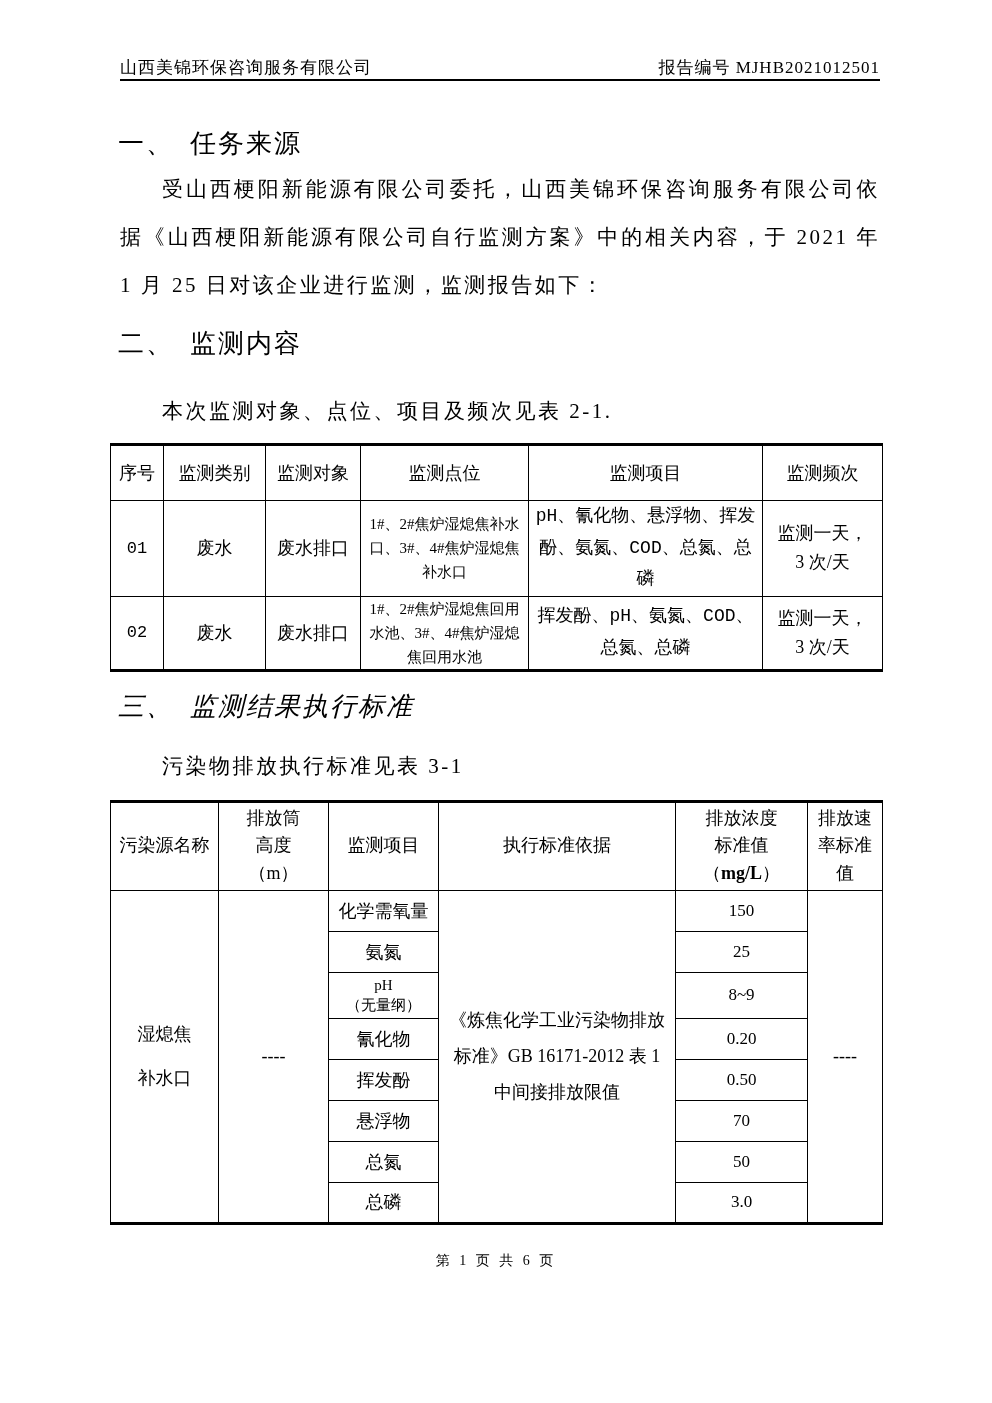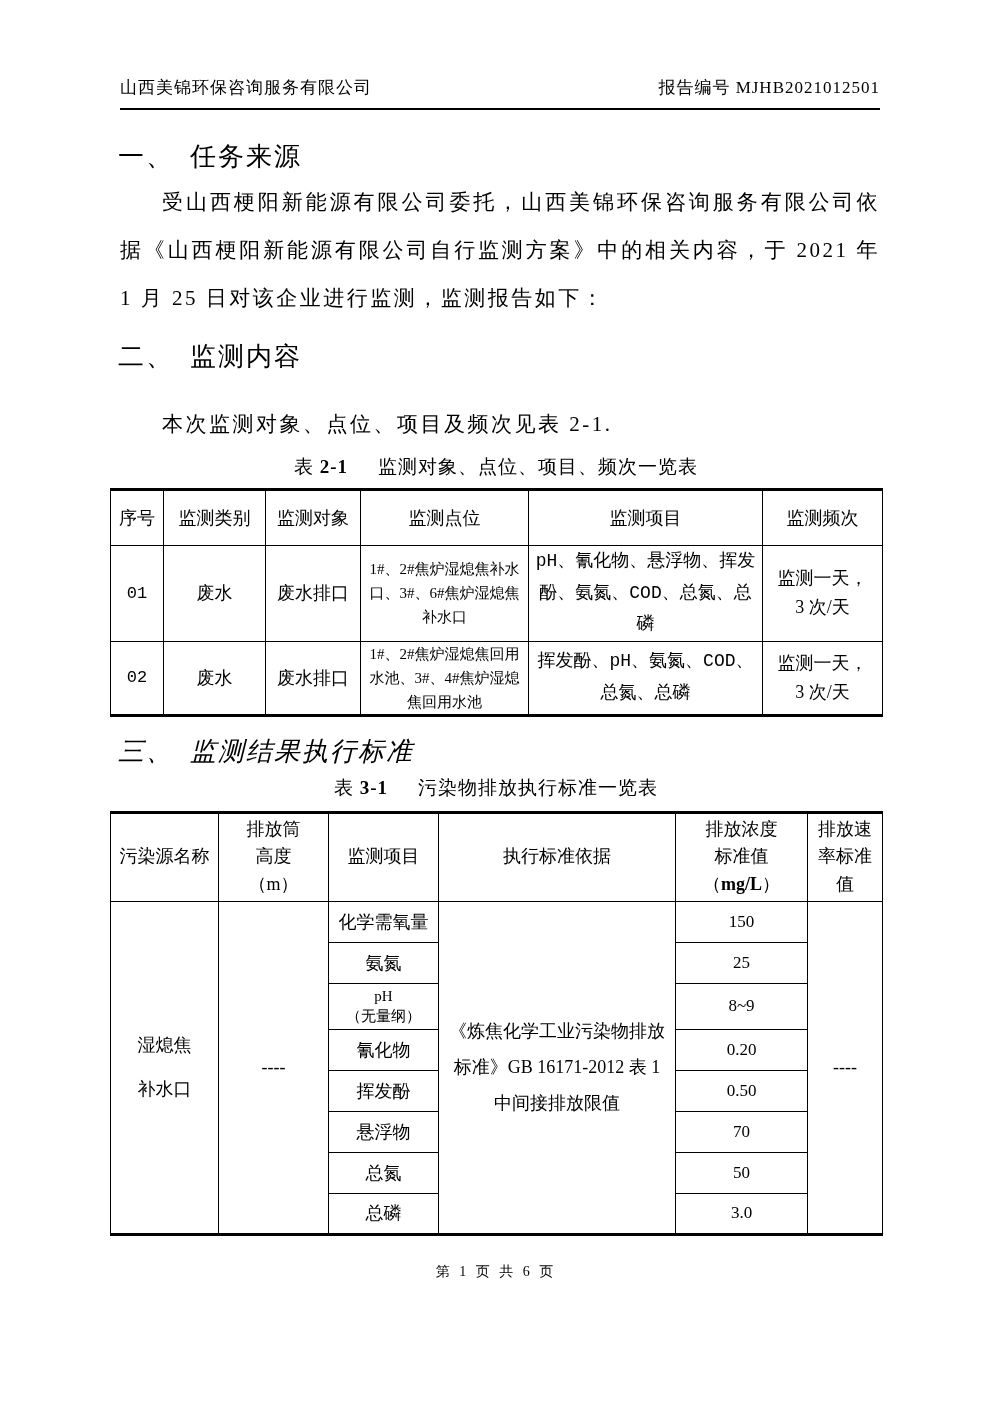--- a/index.html
+++ b/index.html
@@ -8,39 +8,38 @@
     width: 992px;
     height: 1403px;
     margin: 0 auto;
     background: #ffffff;
     color: #000000;
     font-family: "Liberation Serif", "DejaVu Serif", serif;
     overflow: hidden;
   }
   
   .doc-header {
-    margin: 76px 112px 0 120px;
+    margin: 56px 112px 0 120px;
     display: flex;
     justify-content: space-between;
     align-items: flex-end;
     border-bottom: 2px solid #000;
-    padding-bottom: 9px;
     font-size: 17px;
     letter-spacing: 1px;
   }
   
   .sec-title {
     margin: 0 112px 0 118px;
     font-size: 26px;
     font-weight: 400;
     line-height: 34px;
     letter-spacing: 2px;
   }
   .sec-title .sec-num { margin-right: 16px; }
-  .mt-s1 { margin-top: 30px; font-family: Liberation Serif, serif; }
+  .mt-s1 { margin-top: 46px; font-family: Liberation Serif, serif; }
   .mt-s2 { margin-top: 18px; }
   .mt-s3 { margin-top: 18px; font-style: italic; }
   
   .body-p {
     margin: 4px 112px 0 120px;
     font-size: 21px;
     line-height: 48px;
     letter-spacing: 2.5px;
     text-align: justify;
     text-indent: 2em;
@@ -112,23 +111,20 @@
   </div>
 
   <h2 class="sec-title mt-s1"><span class="sec-num">一、</span><span>任务来源</span></h2>
 
   <p class="body-p">受山西梗阳新能源有限公司委托，山西美锦环保咨询服务有限公司依据《山西梗阳新能源有限公司自行监测方案》中的相关内容，于 2021 年 1 月 25 日对该企业进行监测，监测报告如下：</p>
 
   <h2 class="sec-title mt-s2"><span class="sec-num">二、</span><span>监测内容</span></h2>
 
   <p class="body-p mt-p2">本次监测对象、点位、项目及频次见表 2-1.</p>
 
-  <div class="tbl-caption">
-    <span class="cap-label"><span>表</span> <span class="cap-num">2-1</span></span><span>监测对象、点位、项目、频次一览表</span>
-  </div>
 
   <table class="t21">
     <colgroup>
       <col style="width:53px">
         <col style="width:102px">
         <col style="width:95px">
       <col style="width:168px">
         <col style="width:234px">
         <col style="width:120px">
     </colgroup>
@@ -140,43 +136,41 @@
         <th>监测点位</th>
         <th>监测项目</th>
         <th>监测频次</th>
       </tr>
     </thead>
     <tbody>
       <tr class="row-1">
         <td class="cell-no">01</td>
         <td>废水</td>
         <td>废水排口</td>
-        <td class="cell-loc">1#、2#焦炉湿熄焦补水口、3#、6#焦炉湿熄焦补水口</td>
+        <td class="cell-loc">1#、2#焦炉湿熄焦补水口、3#、4#焦炉湿熄焦补水口</td>
         <td class="cell-items">pH、氰化物、悬浮物、挥发酚、氨氮、COD、总氮、总磷</td>
         <td class="cell-freq preline">监测一天，
 3 次/天</td>
       </tr>
       <tr class="row-2">
         <td class="cell-no">02</td>
         <td>废水</td>
         <td>废水排口</td>
         <td class="cell-loc">1#、2#焦炉湿熄焦回用水池、3#、4#焦炉湿熄焦回用水池</td>
         <td class="cell-items">挥发酚、pH、氨氮、COD、总氮、总磷</td>
         <td class="cell-freq preline">监测一天，
 3 次/天</td>
       </tr>
     </tbody>
   </table>
 
   <h2 class="sec-title mt-s3"><span class="sec-num">三、</span><span>监测结果执行标准</span></h2>
 
-
-  <div class="tbl-caption">
-    <span class="cap-label"><span>表</span> <span class="cap-num">3-1</span></span><span>污染物排放执行标准一览表</span>
-  </div>
+  <p class="body-p mt-p3">污染物排放执行标准见表 3-1</p>
+
 
   <table class="t31">
     <colgroup>
       <col style="width:108px">
         <col style="width:110px">
         <col style="width:110px">
       <col style="width:237px">
         <col style="width:132px">
         <col style="width:75px">
     </colgroup>

